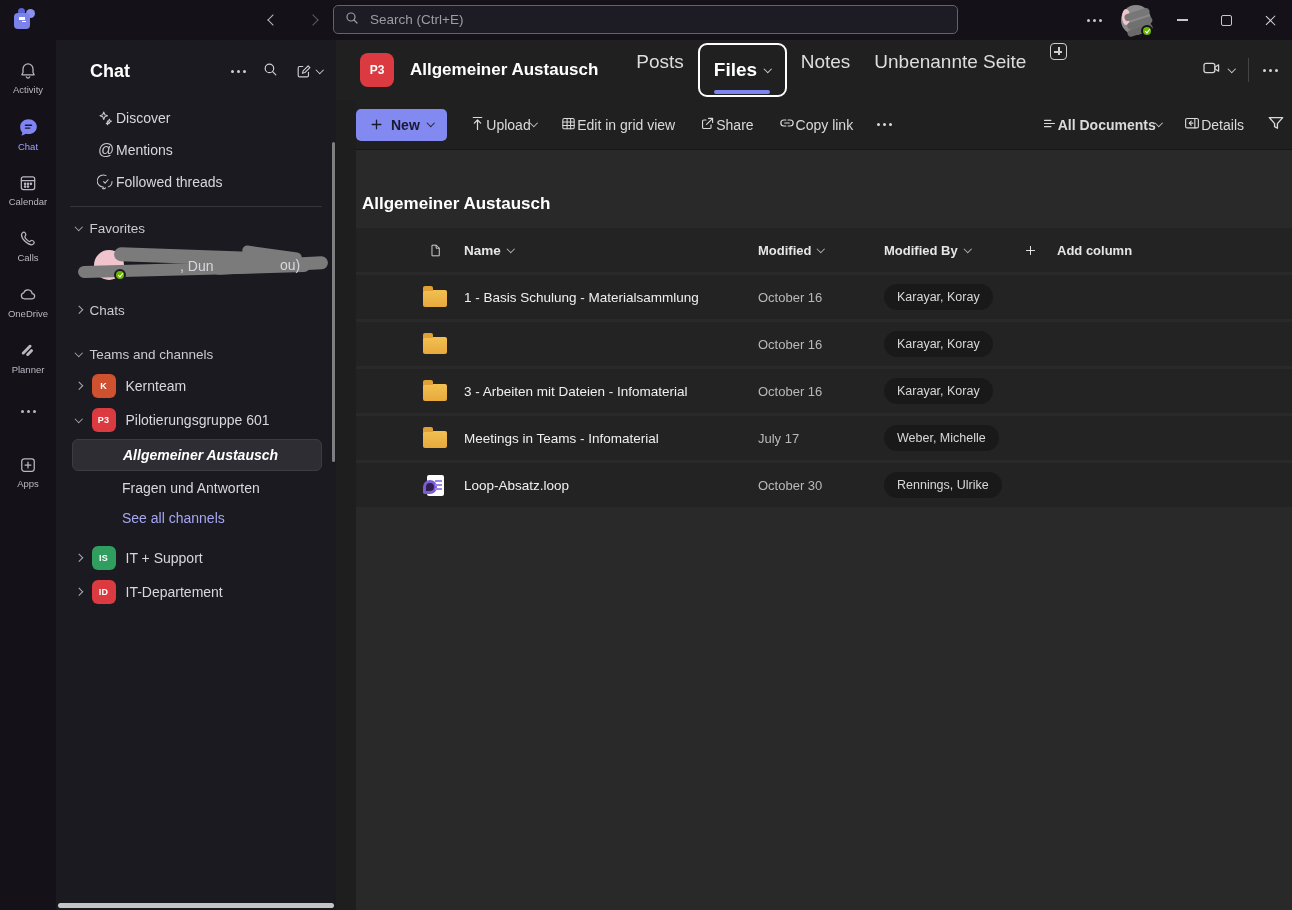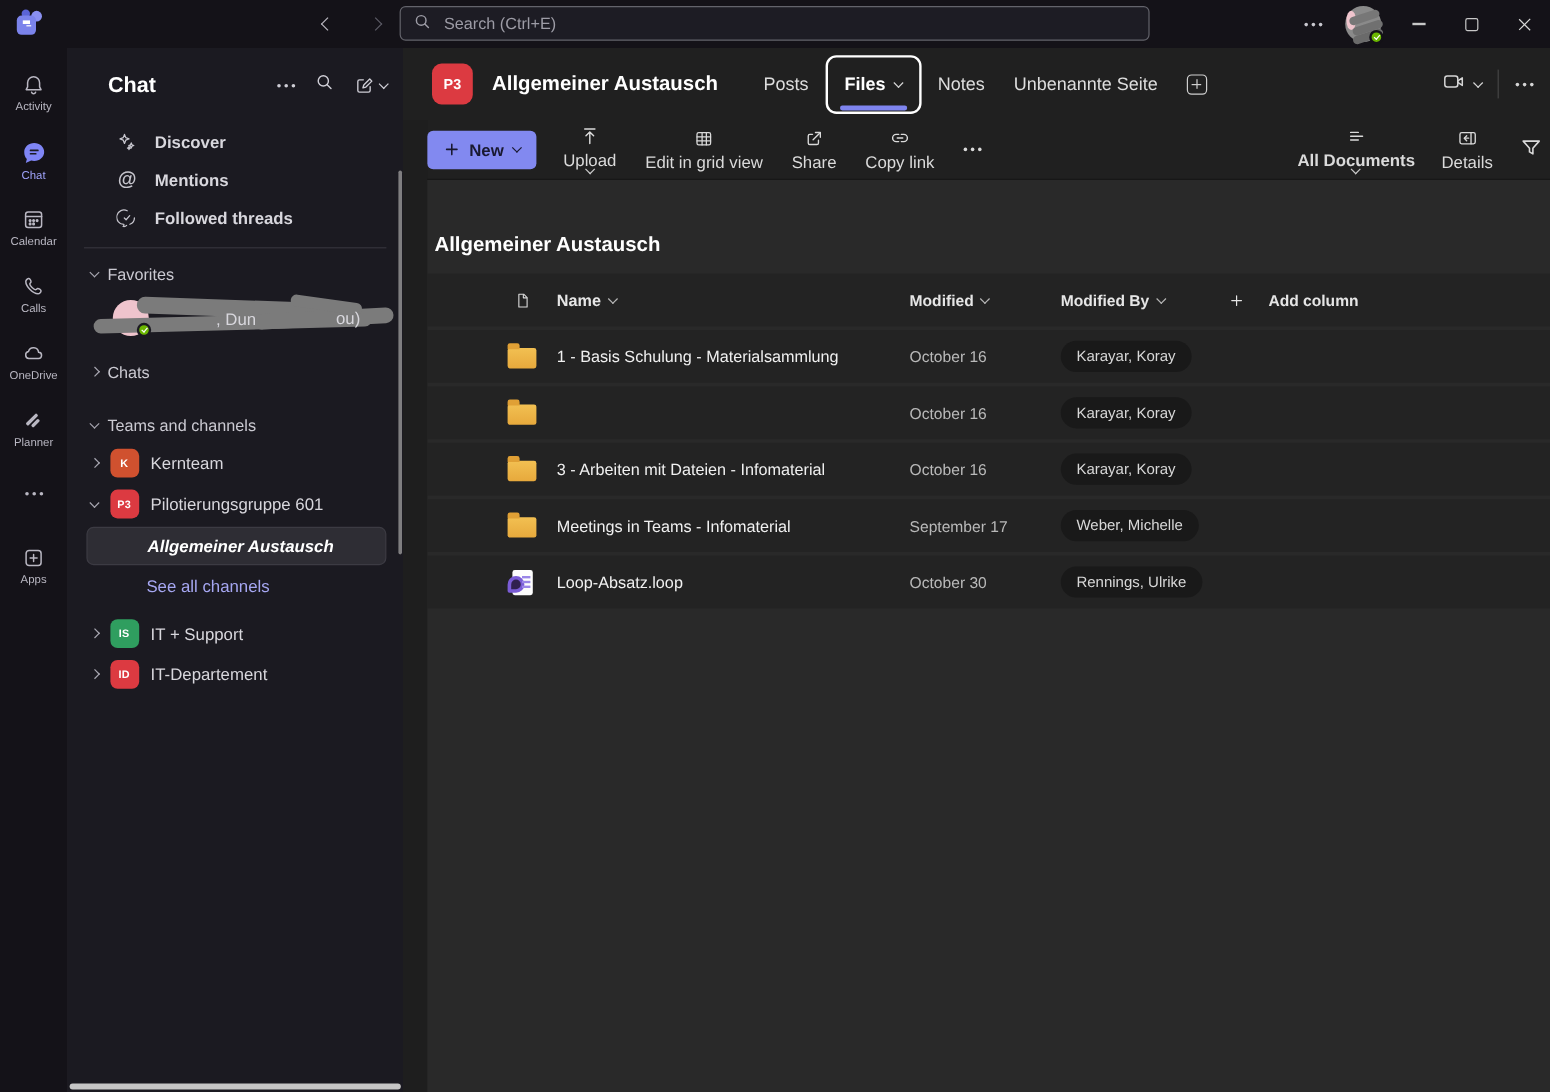--- a/index.html
+++ b/index.html
@@ -46,21 +46,21 @@
   .rail-item.active .rlabel { color:#9fa3fa; }
   .rail-item svg { display:block; }
   .rail-more { height:34px; margin-top:8px; }
   .rail-apps { margin-top:16px; }
 
   
   .sidebar { position:absolute; left:56px; top:40px; width:280px; height:870px; background:#1b1a21; color:#d8d7dd; }
   .sb-head { display:flex; align-items:center; height:62px; padding:0 14px 0 34px; }
   .sb-title { font-size:18px; font-weight:700; color:#fff; flex:1; }
   .sb-hicons { display:flex; align-items:center; gap:16px; color:#cfced6; }
-  .sb-link { display:flex; align-items:center; gap:13px; height:32px; padding-left:40px; font-size:14px; cursor:pointer;font-weight:bold; }
+  .sb-link { display:flex; align-items:center; gap:0; height:32px; padding-left:40px; font-size:14px; cursor:pointer; }
   .sb-link .lic { width:20px; display:flex; justify-content:center; color:#c6c5cd; }
   .sb-divider { height:1px; background:#35343c; margin:8px 14px 6px 14px; }
   .sb-section { display:flex; align-items:center; gap:8px; height:30px; padding-left:20px; font-size:13.5px; color:#cbcad2; cursor:pointer; }
   .sb-section .cv, .sb-section .cvr2 { color:#a9a8b2; }
   .cv { display:inline-block; width:5.5px; height:5.5px; border-right:1.4px solid currentColor; border-bottom:1.4px solid currentColor; transform:rotate(45deg); margin-top:-3px; }
   .cvr2 { display:inline-block; width:5.5px; height:5.5px; border-right:1.4px solid currentColor; border-bottom:1.4px solid currentColor; transform:rotate(-45deg); }
   .fav-item { position:relative; height:44px; margin:2px 8px 2px 36px; cursor:pointer; }
   .scrib-bar { position:absolute; background:#7b7b7b; border-radius:8px; z-index:2; }
   .fav-avatar { position:absolute; left:2px; top:5px; width:30px; height:30px; border-radius:50%; background:#efc4cd; z-index:1; }
   .fav-frag { position:absolute; z-index:3; font-size:14px; color:#d8d7dd; }
@@ -74,38 +74,38 @@
   .see-teams { height:30px; display:flex; align-items:center; padding-left:32px; font-size:14px; cursor:pointer; }
   .sb-vscroll { position:absolute; left:332px; top:142px; width:3px; height:320px; background:#909090; border-radius:2px; opacity:.85; z-index:5; }
   .sb-hscroll { position:absolute; left:58px; top:903px; width:276px; height:5px; background:#c6c6c6; border-radius:3px; z-index:5; }
 
   
   .main { position:absolute; left:336px; top:40px; width:956px; height:870px; display:flex; flex-direction:column; }
   .ch-header { height:60px; background:#202020; display:flex; align-items:center; padding:0 14px 0 24px; color:#e2e2e2; }
   .ch-avatar { width:34px; height:34px; border-radius:8px; display:flex; align-items:center; justify-content:center;
     font-size:12px; font-weight:700; color:#fff; }
   .ch-title { font-size:17px; font-weight:700; color:#fff; margin-left:16px; }
-  .ch-tabs { display:flex; align-items:center; margin-left:26px; font-size:15px; }
+  .ch-tabs { display:flex; align-items:flex-start; margin-left:26px; font-size:19px; }
   .ch-tab { padding:8px 12px; color:#dddddd; cursor:pointer; white-space:nowrap; }
   .tab-files { position:relative; margin:0 2px; border:2px solid #fff; border-radius:9px; padding:14px 14px; display:flex;
     align-items:center; gap:8px; font-weight:700; color:#fff; cursor:pointer; }
   .tab-files .bar { position:absolute; left:50%; transform:translateX(-50%); bottom:1px; width:56px; height:4px; background:#7e84ee; border-radius:2px; }
   .addtab { position:relative; width:17px; height:17px; border:1.5px solid #cfcfcf; border-radius:4px; margin-left:12px; cursor:pointer; }
   .addtab::before { content:""; position:absolute; left:7px; top:3px; width:1.5px; height:8px; background:#cfcfcf; }
   .addtab::after { content:""; position:absolute; top:7px; left:3px; width:8px; height:1.5px; background:#cfcfcf; }
   .ch-right { margin-left:auto; display:flex; align-items:center; gap:14px; color:#d5d5d5; }
   .vdiv { width:1px; height:24px; background:#454545; }
 
   .below { position:relative; flex:1; background:#1e1e1e; display:flex; flex-direction:column; }
   .toolbar { margin-left:20px; height:50px; background:#202020; border-bottom:1px solid #171717;
     display:flex; align-items:center; padding:0 10px 0 0; color:#dadada; font-size:14px; }
   .btn-new { display:flex; align-items:center; gap:8px; background:#8289f0; color:#191930; font-weight:600;
     border-radius:5px; height:32px; padding:0 14px; margin-right:22px; cursor:pointer;text-align:center; }
   .btn-new .cv { color:#191930; }
-  .tb-btn { display:flex; align-items:center; gap:0; margin-right:24px; cursor:pointer; white-space:nowrap;flex-direction:column; }
+  .tb-btn { display:flex; align-items:center; gap:0; margin-right:24px; cursor:pointer; white-space:nowrap; }
   .tb-btn svg { flex:0 0 auto; }
   .toolbar-right { margin-left:auto; display:flex; align-items:center; gap:22px; }
   .content { position:relative; margin-left:20px; flex:1; background:#292929; overflow:hidden; }
   .list-heading { margin:44px 0 0 6px; font-size:17px; font-weight:700; color:#fff; }
 
   .tbl { margin-top:14px; }
   .thead, .trow { position:relative; height:44px; background:#232323; margin-bottom:3px; }
   .thead { font-size:13px; font-weight:700; color:#e6e6e6; }
   .cell { position:absolute; top:0; height:44px; display:flex; align-items:center; gap:7px; }
   .c-ic { left:64px; width:30px; justify-content:center; color:#d9d9d9; }
@@ -344,20 +344,23 @@
       <span>Kernteam</span>
     </div>
     <div class="team-row">
       <span class="cv" style="color:#a9a8b2;"></span>
       <span class="tavatar" style="background: rgb(220, 58, 65);">P3</span>
       <span>Pilotierungsgruppe 601</span>
     </div>
     <div class="chan-sel">
       <span>Allgemeiner Austausch</span>
     </div>
+    <div class="chan">
+      <span>Fragen und Antworten</span>
+    </div>
     <div class="chan sb-purple">
       <span>See all channels</span>
     </div>
     <div class="team-row" style="margin-top:8px;">
       <span class="cvr2" style="color:#a9a8b2;"></span>
       <span class="tavatar" style="background: rgb(47, 158, 95);">IS</span>
       <span>IT + Support</span>
     </div>
     <div class="team-row">
       <span class="cvr2" style="color:#a9a8b2;"></span>
@@ -551,21 +554,21 @@
             <span class="cell c-mod">October 16</span>
             <span class="cell c-by">
                 <span class="pill">Karayar, Koray</span>
               </span>
           </div>
           <div class="trow">
             <span class="cell c-ic">
                 <span class="folder"></span>
               </span>
             <span class="cell c-name">Meetings in Teams - Infomaterial</span>
-            <span class="cell c-mod">September 17</span>
+            <span class="cell c-mod">July 17</span>
             <span class="cell c-by">
                 <span class="pill">Weber, Michelle</span>
               </span>
           </div>
           <div class="trow">
             <span class="cell c-ic">
                 <span class="loopdoc"></span>
               </span>
             <span class="cell c-name">Loop-Absatz.loop</span>
             <span class="cell c-mod">October 30</span>

